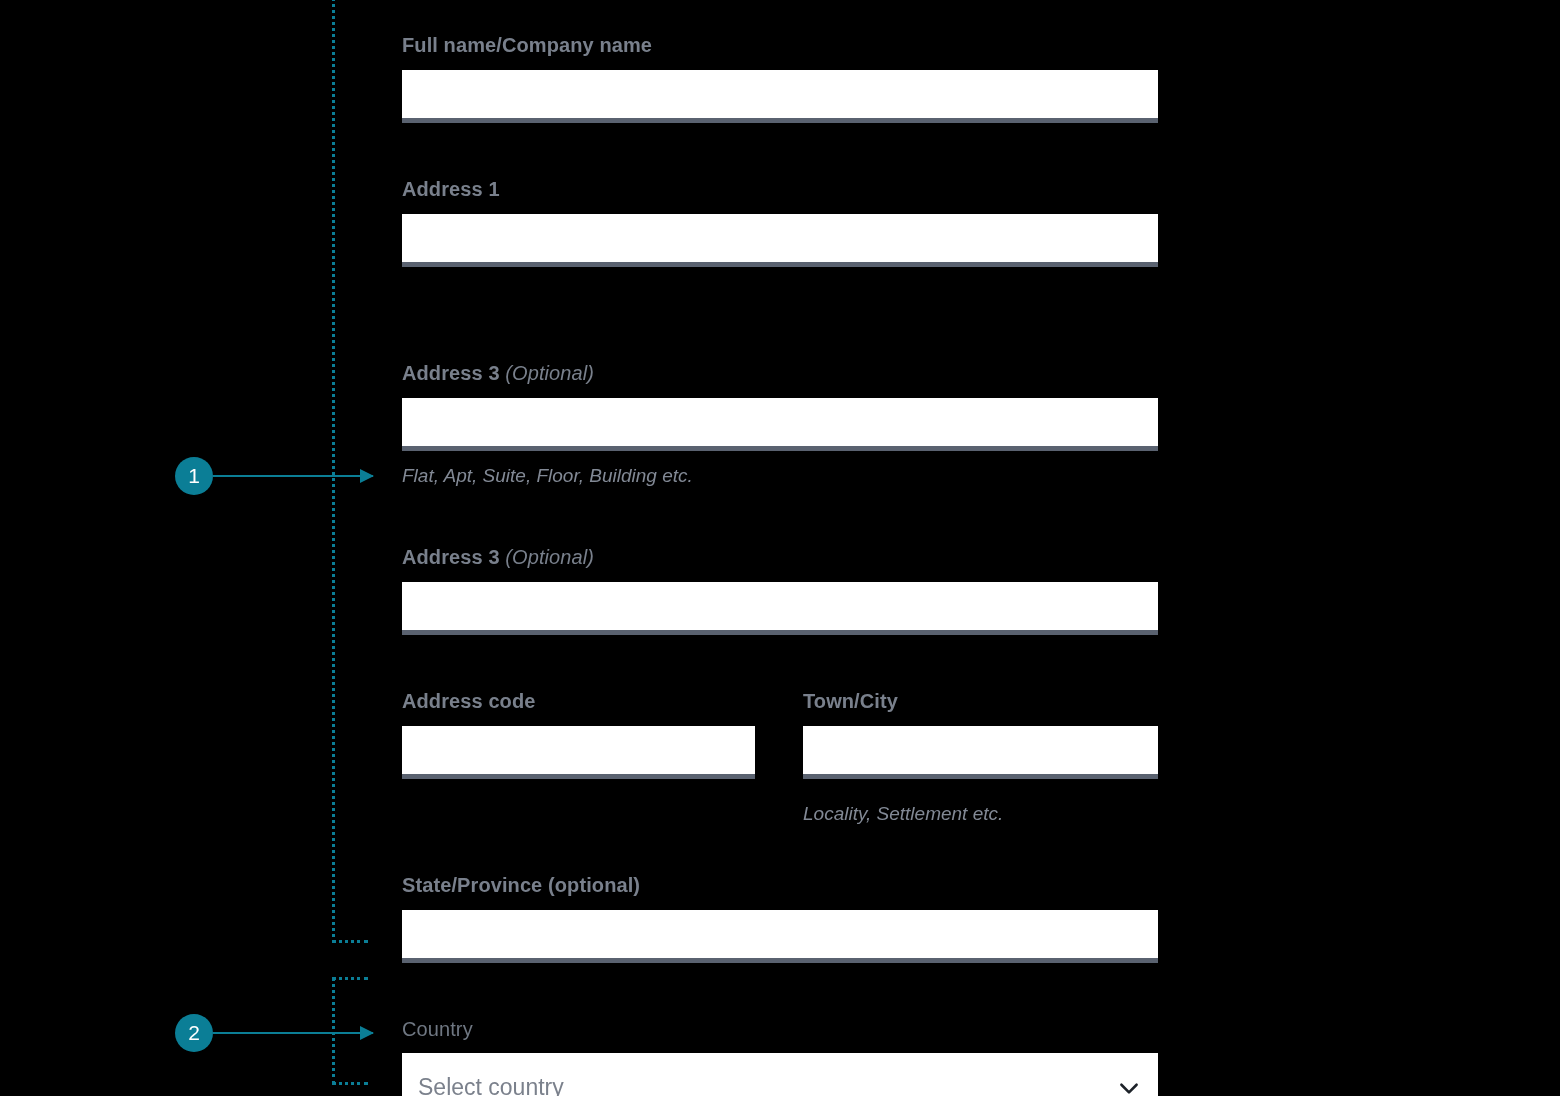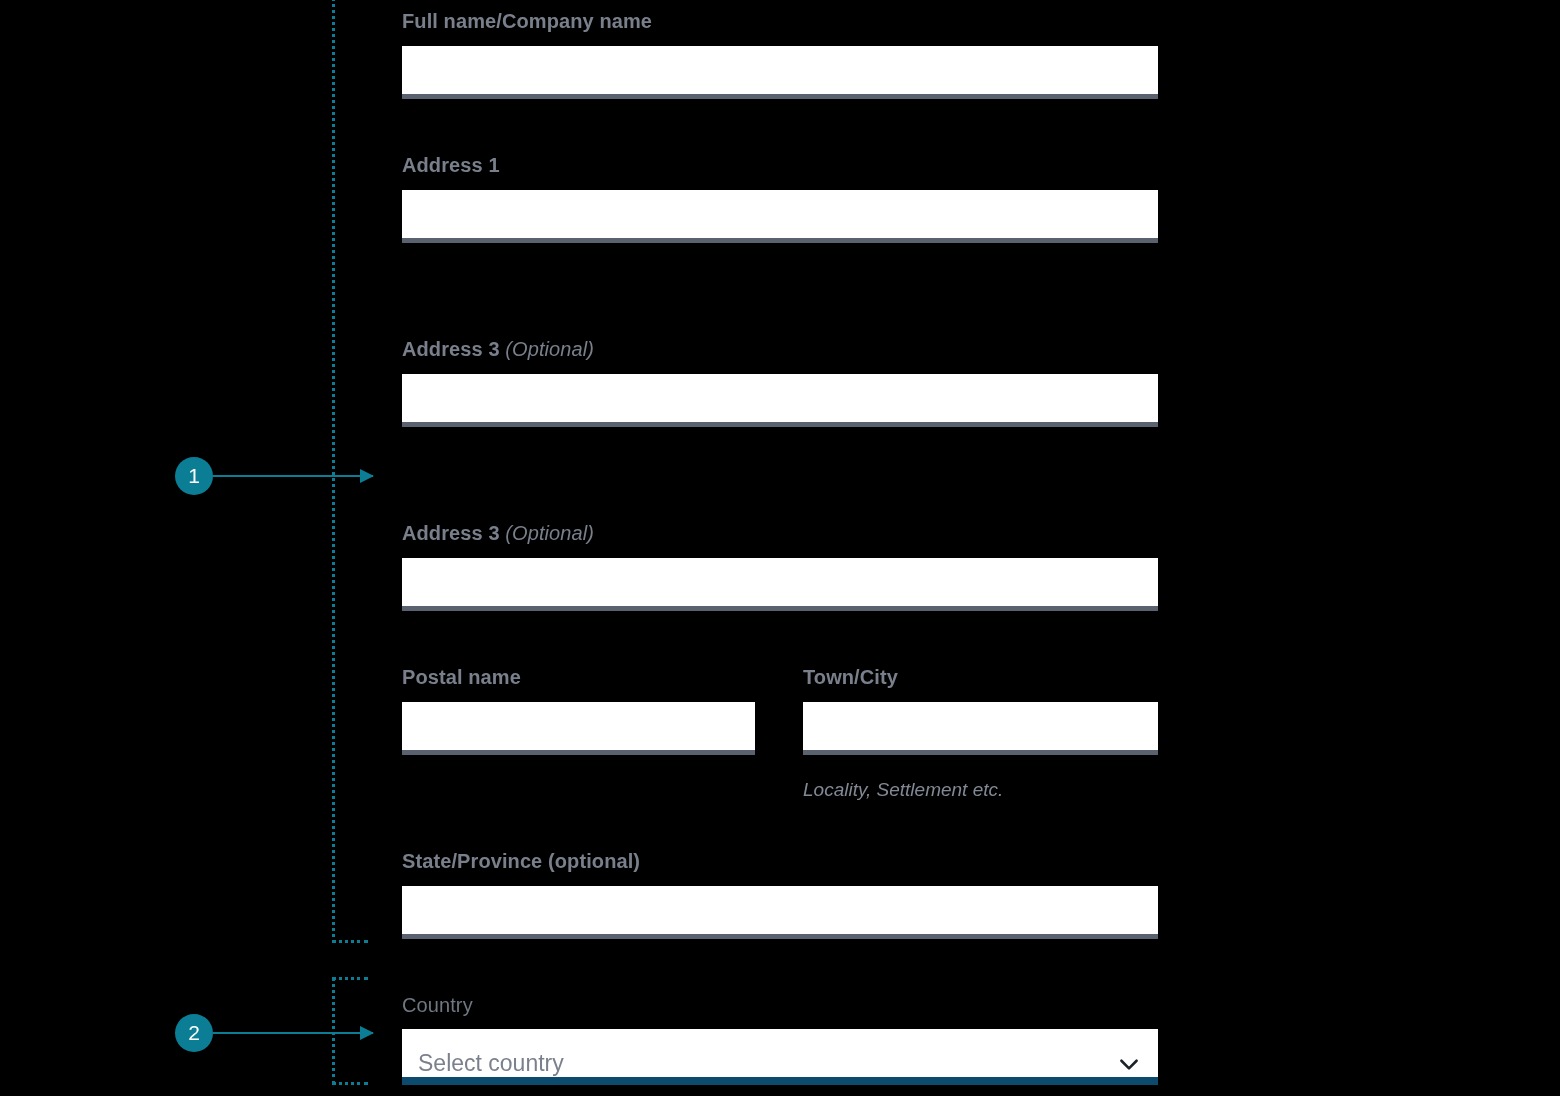--- a/index.html
+++ b/index.html
@@ -78,20 +78,21 @@
 
   .field { position: absolute; }
 
   .field-label {
     color: #79808c;
     font-size: 20px;
     font-weight: bold;
     font-family: "Liberation Sans", sans-serif;
     letter-spacing: 0.1px;
     white-space: nowrap;
+    margin-top: 24px;
   }
   .field-label.light { font-weight: normal; color: #6f7782; }
   .label-optional {
     font-weight: normal;
     font-style: italic;
     color: #79808c;
   }
   .label-optional-plain {
     font-weight: bold;
     font-style: normal;
@@ -180,32 +181,33 @@
       <div class="field-label">Address 1</div>
       <input class="field-input" type="text" style="margin-top: 13px;" placeholder="">
     </div>
 
     <div class="field" style="left:0; top:338px; width:756px;">
       <div class="field-label">
         <span>Address 3</span>
         <span class="label-optional">(Optional)</span>
       </div>
       <input class="field-input" type="text" style="margin-top: 13px;" placeholder="">
+      <div class="field-hint" style="margin-top:14px;">Flat, Apt, Suite, Floor, Building etc.</div>
     </div>
 
     <div class="field" style="left:0; top:522px; width:756px;">
       <div class="field-label">
         <span>Address 3</span>
         <span class="label-optional">(Optional)</span>
       </div>
       <input class="field-input" type="text" style="margin-top: 13px;" placeholder="">
     </div>
 
     <div class="field" style="left:0; top:666px; width:353px;">
-      <div class="field-label">Postal name</div>
+      <div class="field-label">Address code</div>
       <input class="field-input" type="text" style="margin-top: 13px;" placeholder="">
     </div>
 
     <div class="field" style="left:401px; top:666px; width:355px;">
       <div class="field-label">Town/City</div>
       <input class="field-input" type="text" style="margin-top: 13px;" placeholder="">
       <div class="field-hint" style="margin-top:24px;">Locality, Settlement etc.</div>
     </div>
 
     <div class="field" style="left:0; top:850px; width:756px;">

